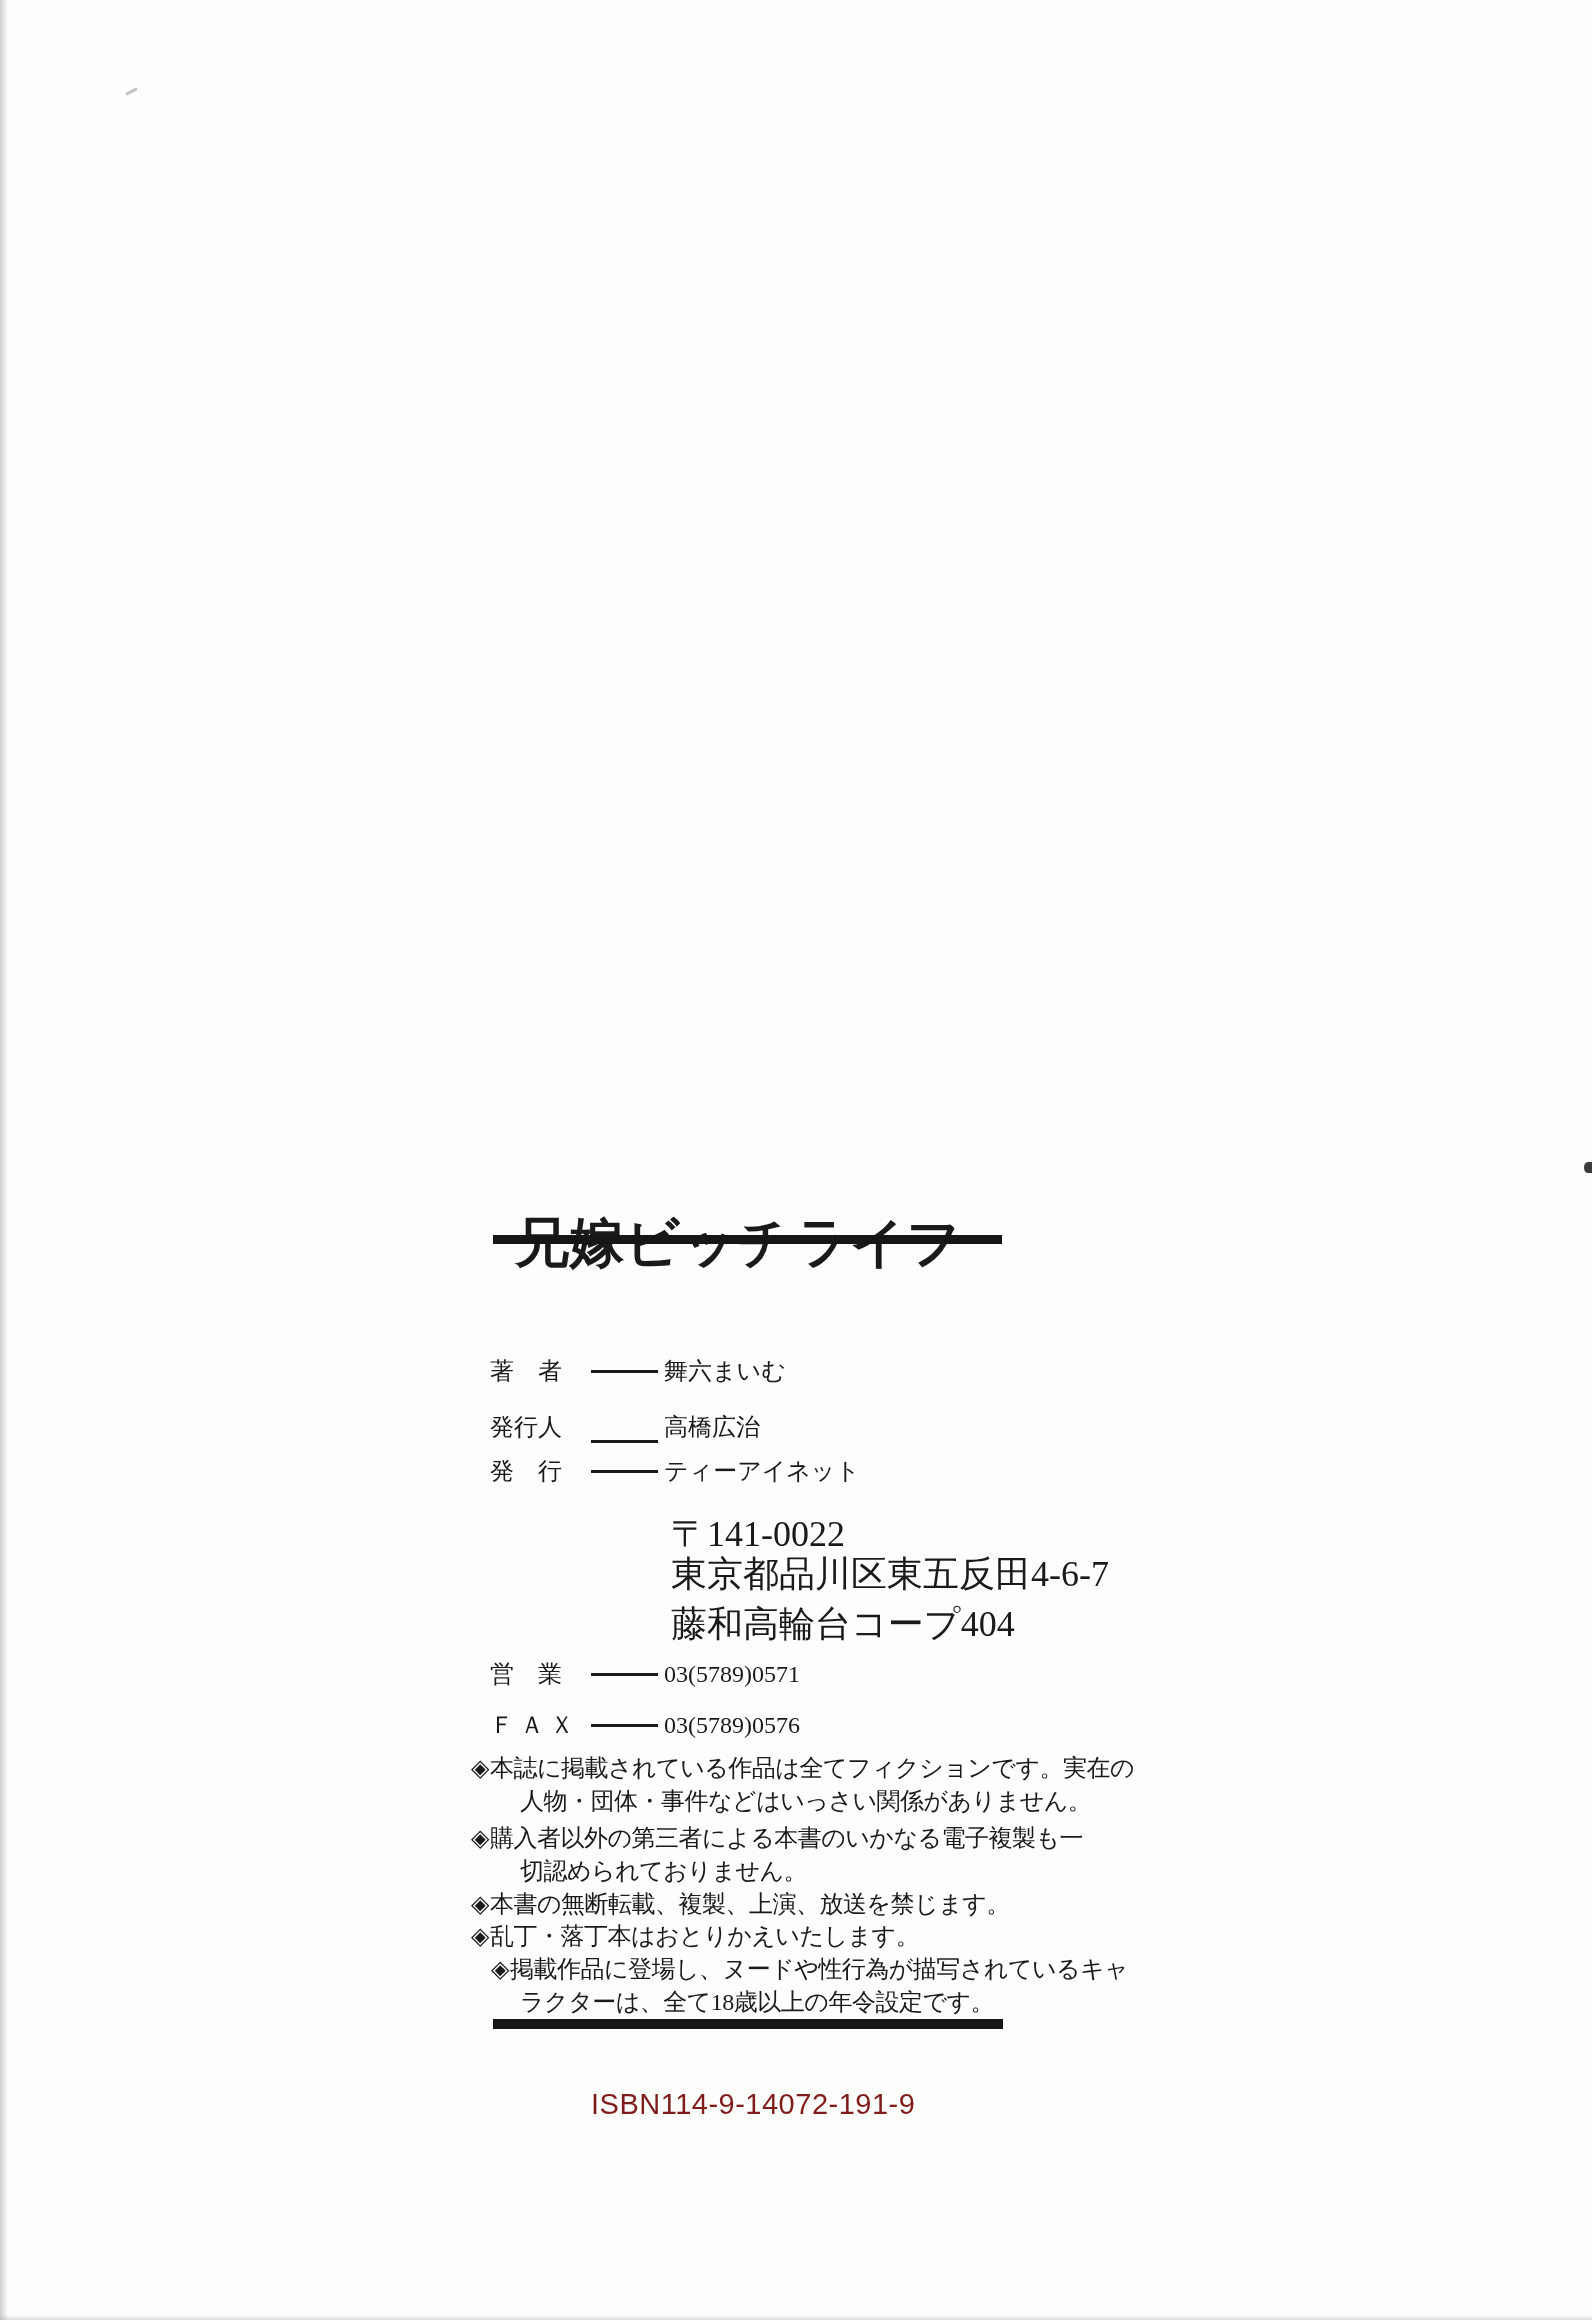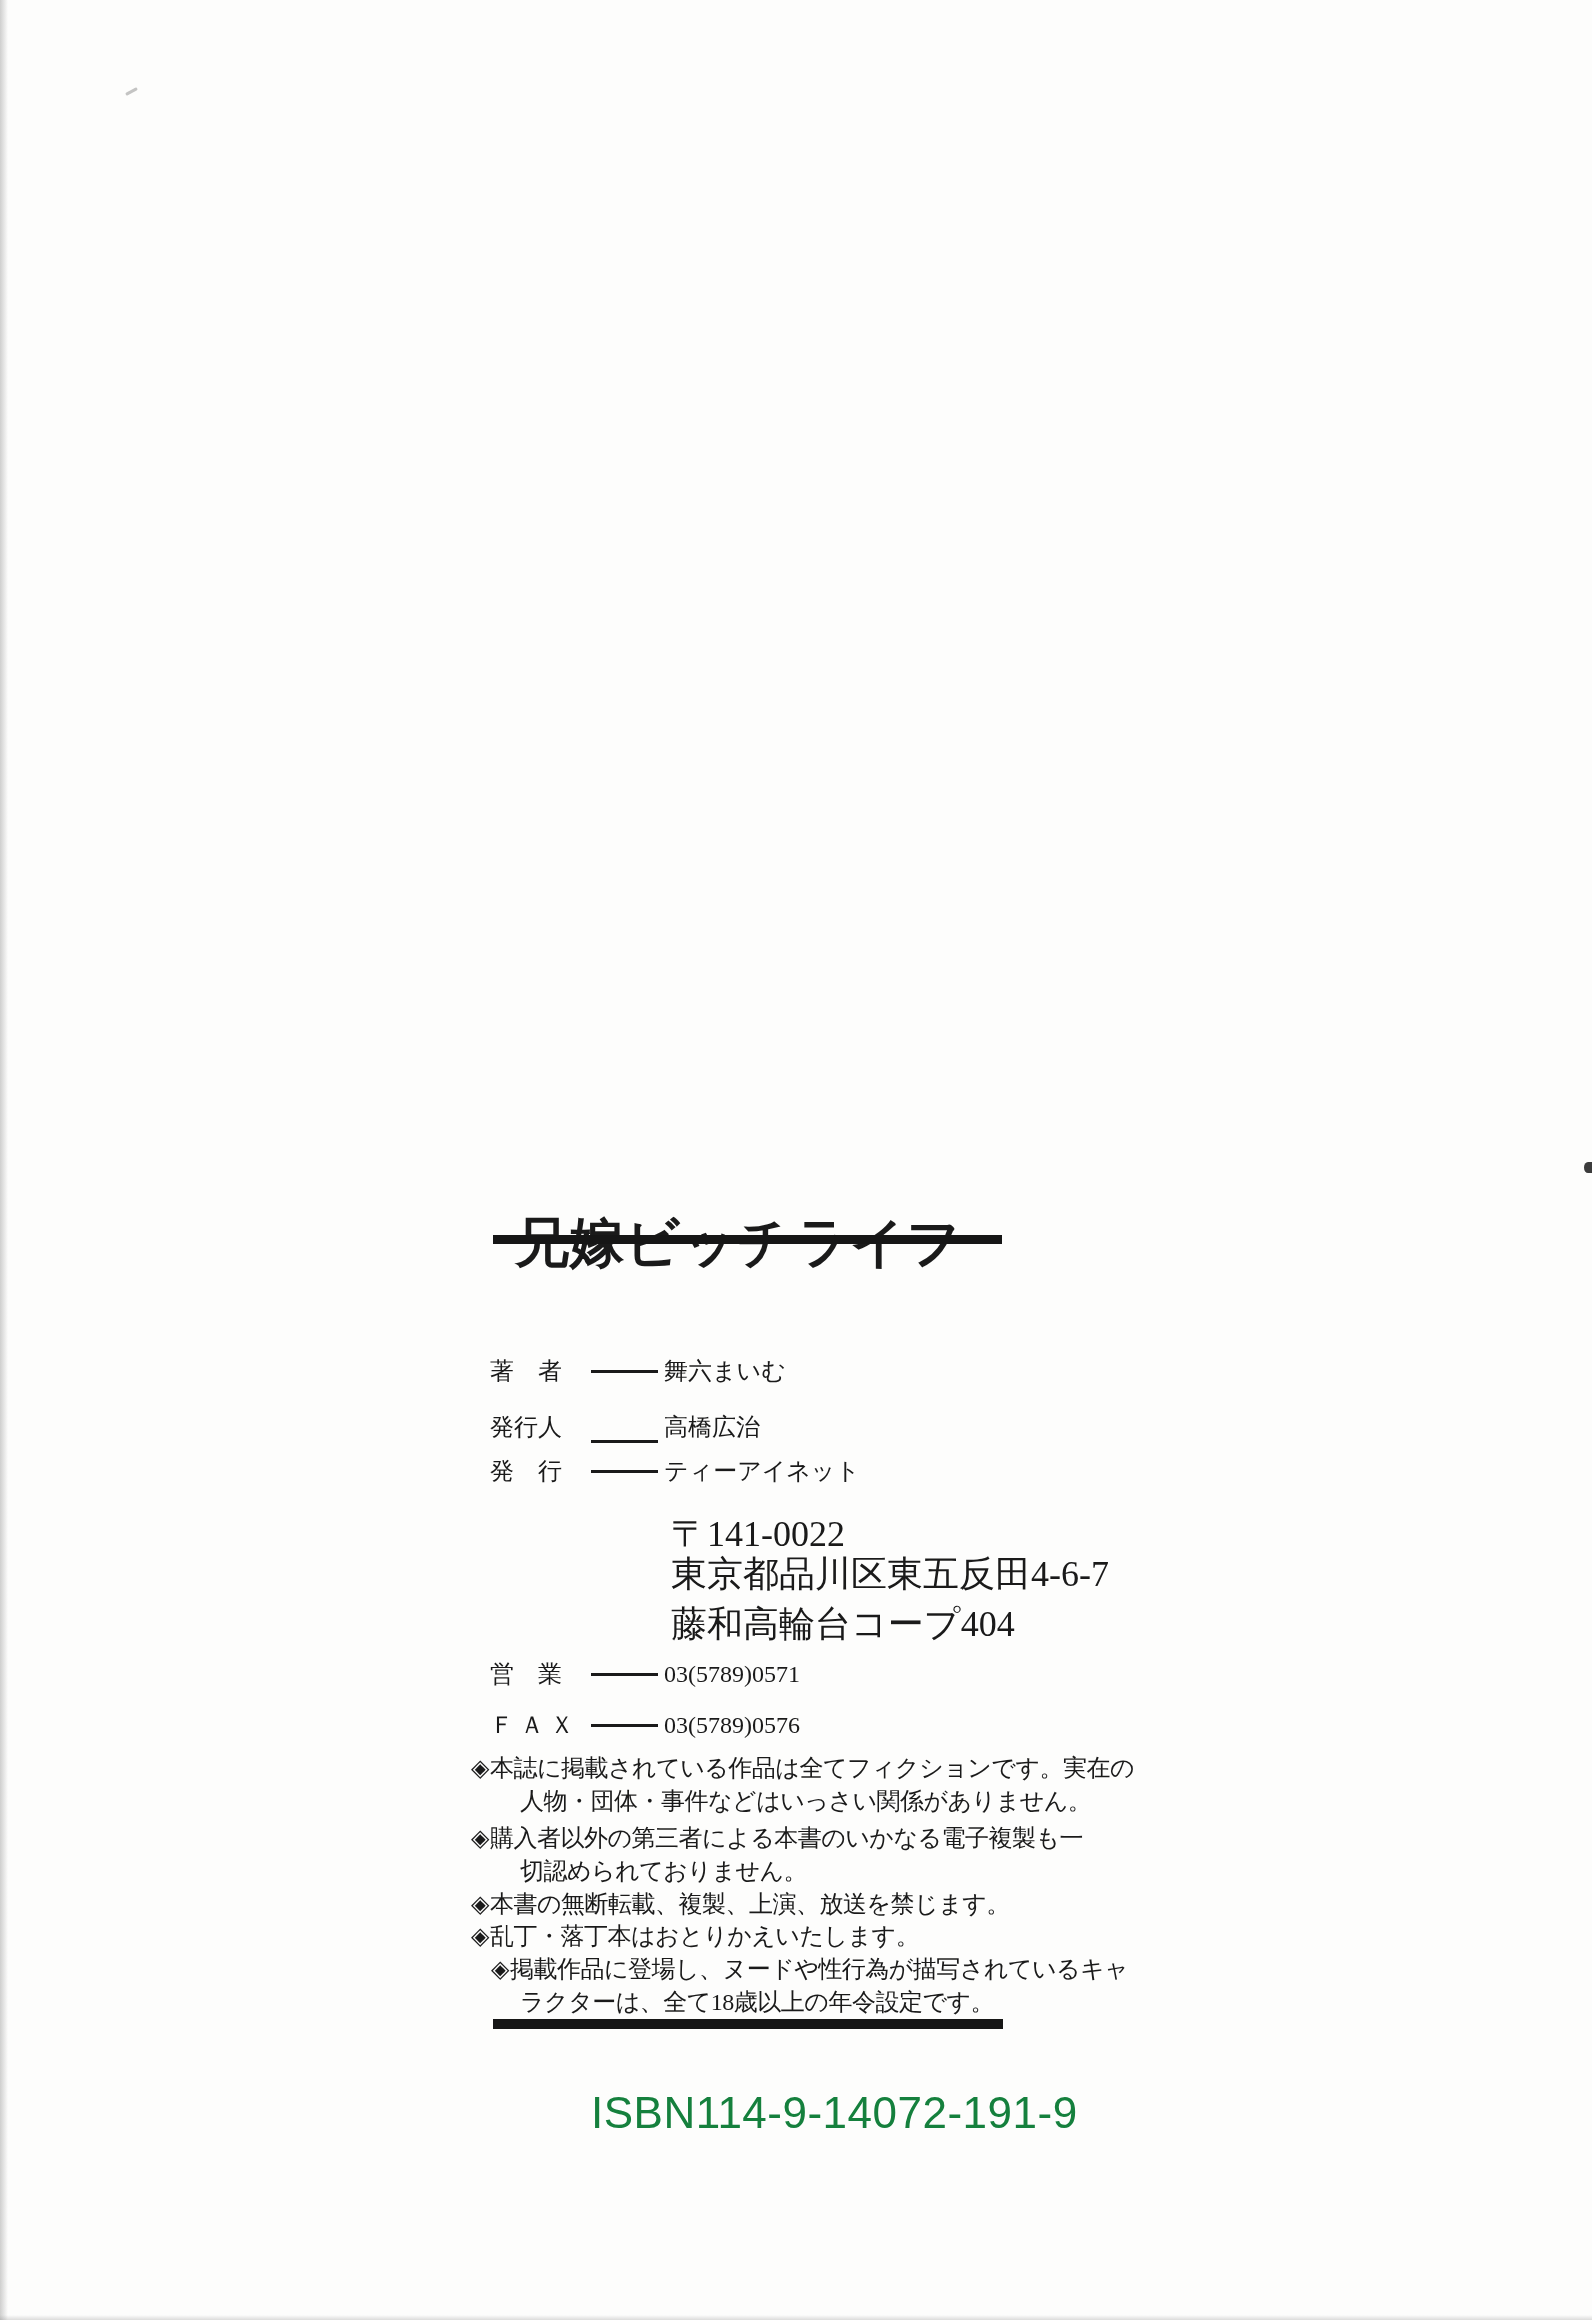--- a/index.html
+++ b/index.html
@@ -119,22 +119,22 @@
   }
   .copyright-line {
     position: absolute;
     left: 497px; top: 2040px;
     font-size: 28px;
     white-space: nowrap;
   }
   .isbn-text {
     position: absolute;
     left: 591px; top: 2088px;
-    font-size: 44px;
-    color: #15803d;
+    font-size: 29px;
+    color: #7f1d1d;
     font-family: "Liberation Sans", "DejaVu Sans", sans-serif;
     letter-spacing: 0.5px;
     white-space: nowrap;
   }
 </style>
 </head>
 <body>
 
 <div class="page">
 

